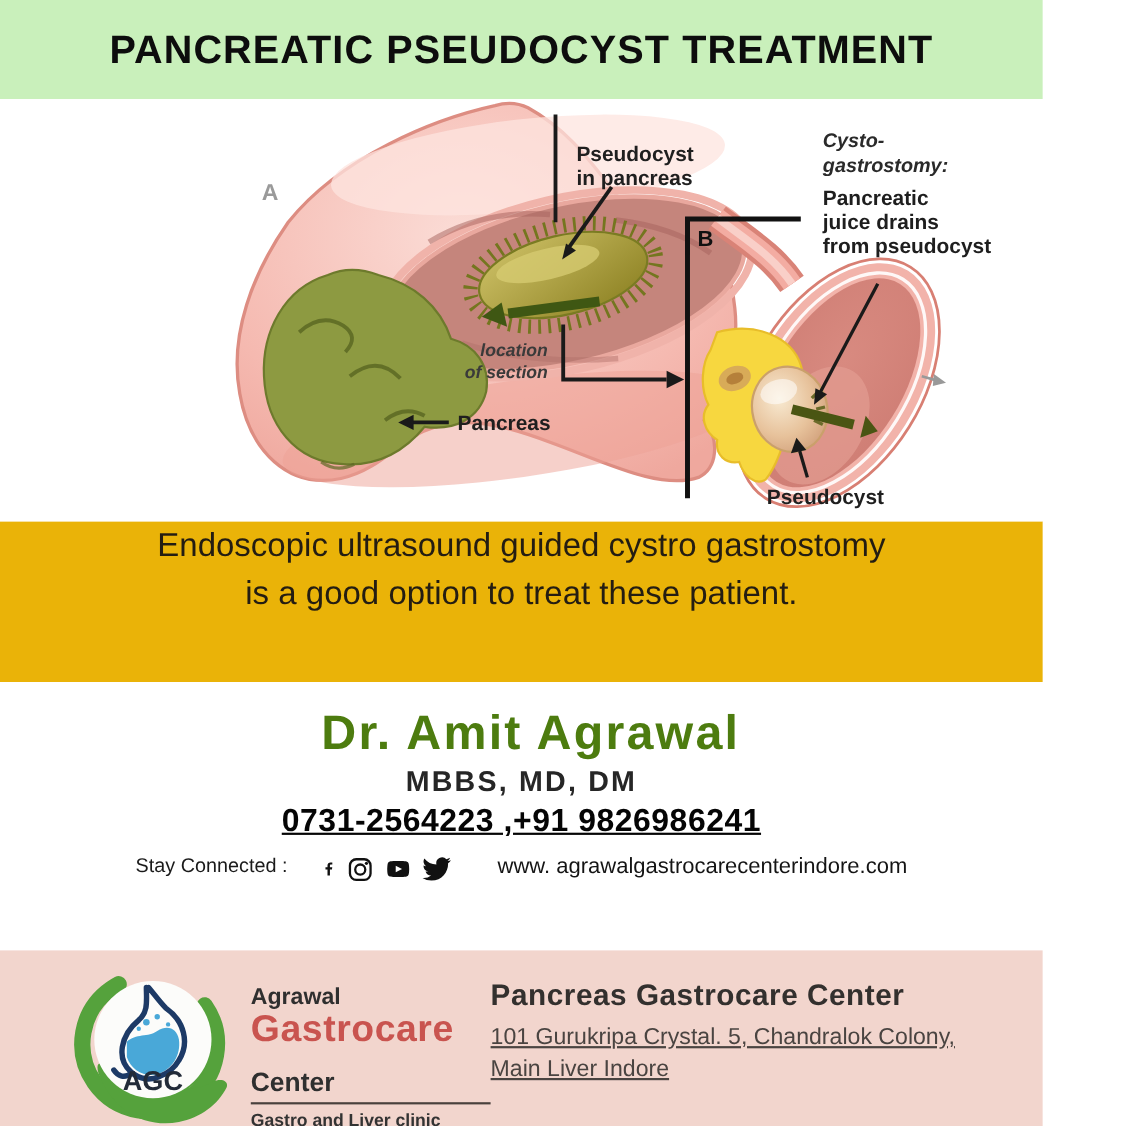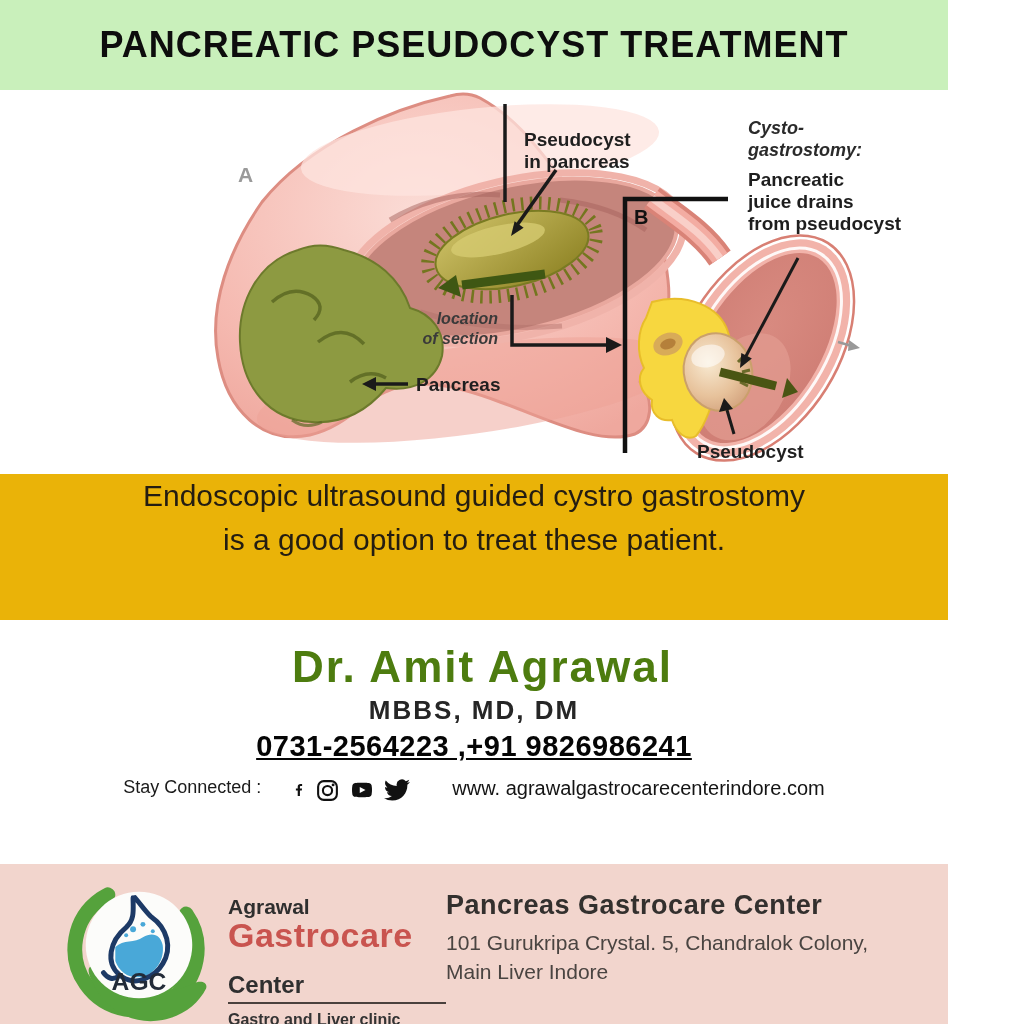--- a/index.html
+++ b/index.html
@@ -36,21 +36,21 @@
           padding:14px 40px 0 62px;}
   .logo-group{display:flex;gap:14px;}
   .logo-text{padding-top:18px;line-height:1.05;}
   .logo-line1{font-size:21px;font-weight:600;color:#2f2f2f;}
   .logo-line2{font-size:34px;font-weight:800;color:#c9544f;letter-spacing:.5px;}
   .logo-line3{font-size:24px;font-weight:600;color:#2f2f2f;margin-top:18px;}
   .logo-rule{height:2px;background:#4a413d;width:218px;margin:5px 0 6px 0;}
   .logo-sub{font-size:16px;font-weight:700;color:#333333;line-height:1.3;}
   .clinic-info{margin-left:auto;width:470px;padding-top:12px;}
   .clinic-name{font-size:27px;font-weight:600;color:#33302e;letter-spacing:.5px;margin-bottom:8px;}
-  .clinic-addr{font-size:21px;font-weight:500;color:#4a4441;line-height:1.38;}
+  .clinic-addr{font-size:21px;font-weight:500;color:#4a4441;line-height:1.38;text-decoration:underline;}
 </style>
 </head>
 <body>
 
 <div class="page">
 
   <div class="top-banner">
     <h1>PANCREATIC PSEUDOCYST TREATMENT</h1>
   </div>
 

